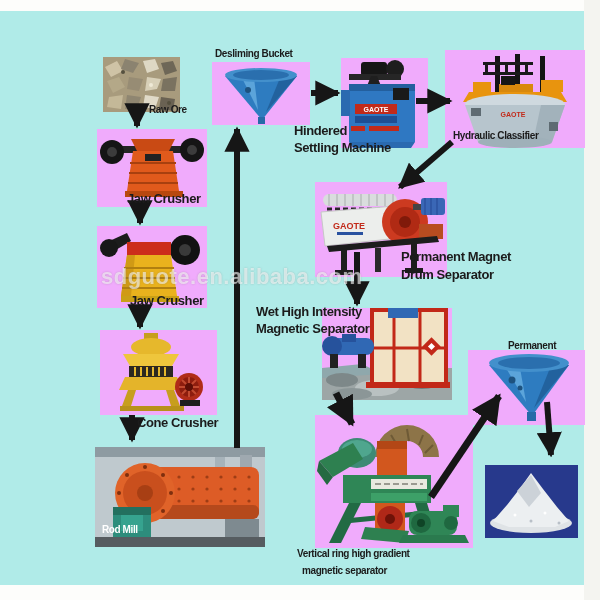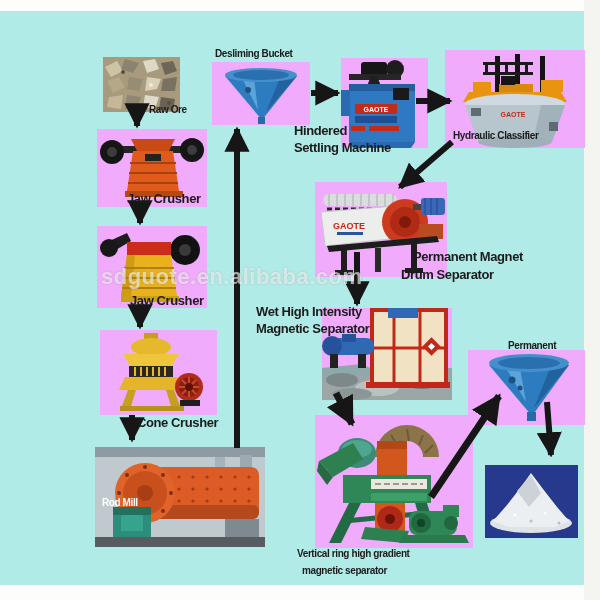--- a/index.html
+++ b/index.html
@@ -332,26 +332,26 @@
       <line x1="336" y1="393" x2="352" y2="424" stroke-width="7" marker-end="url(#ah)"></line>
       <line x1="431" y1="497" x2="499" y2="396" stroke-width="7" marker-end="url(#ah)"></line>
       <line x1="547" y1="402" x2="551" y2="455" marker-end="url(#ah)"></line>
     </g>
   </svg>
 
   <div class="lbl big" style="left:149px;top:104px;">Raw Ore</div>
   <div class="lbl" style="left:127px;top:192px;">Jaw Crusher</div>
   <div class="lbl" style="left:130px;top:294px;">Jaw Crusher</div>
   <div class="lbl" style="left:137px;top:416px;">Cone Crusher</div>
-  <div class="lbl big white" style="left:102px;top:497px;">Rod Mill</div>
+  <div class="lbl big white" style="left:102px;top:524px;">Rod Mill</div>
   <div class="lbl big" style="left:215px;top:48px;">Desliming Bucket</div>
   <div class="lbl" style="left:294px;top:124px;">Hindered</div>
   <div class="lbl" style="left:294px;top:141px;">Settling Machine</div>
   <div class="lbl big" style="left:453px;top:130px;">Hydraulic Classifier</div>
-  <div class="lbl" style="left:401px;top:250px;margin-left:12px;">Permanent Magnet</div>
+  <div class="lbl" style="left:401px;top:250px;">Permanent Magnet</div>
   <div class="lbl" style="left:401px;top:268px;">Drum Separator</div>
   <div class="lbl" style="left:256px;top:305px;">Wet High Intensity</div>
   <div class="lbl" style="left:256px;top:322px;">Magnetic Separator</div>
   <div class="lbl big" style="left:508px;top:340px;">Permanent</div>
   <div class="lbl big" style="left:297px;top:548px;">Vertical ring high gradient</div>
   <div class="lbl big" style="left:302px;top:565px;">magnetic separator</div>
 
   <div class="wm">sdguote.en.alibaba.com</div>
 </div>
 

